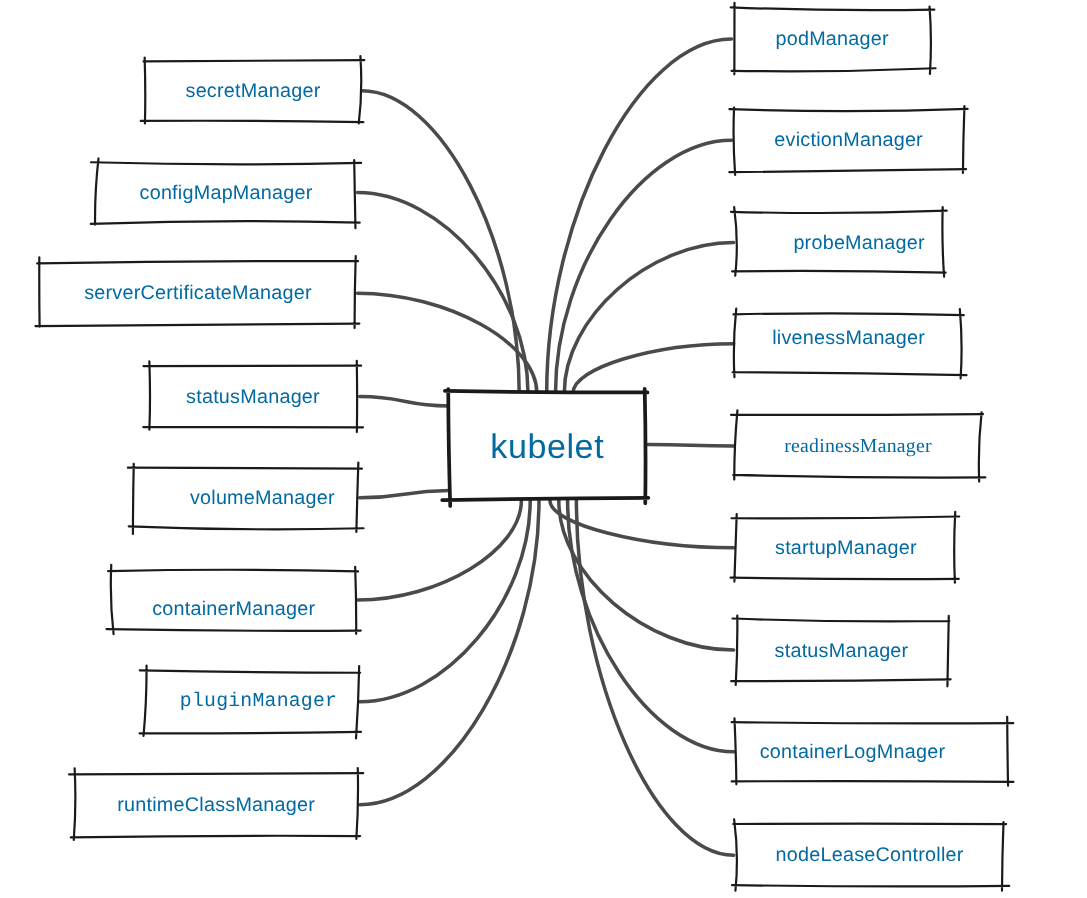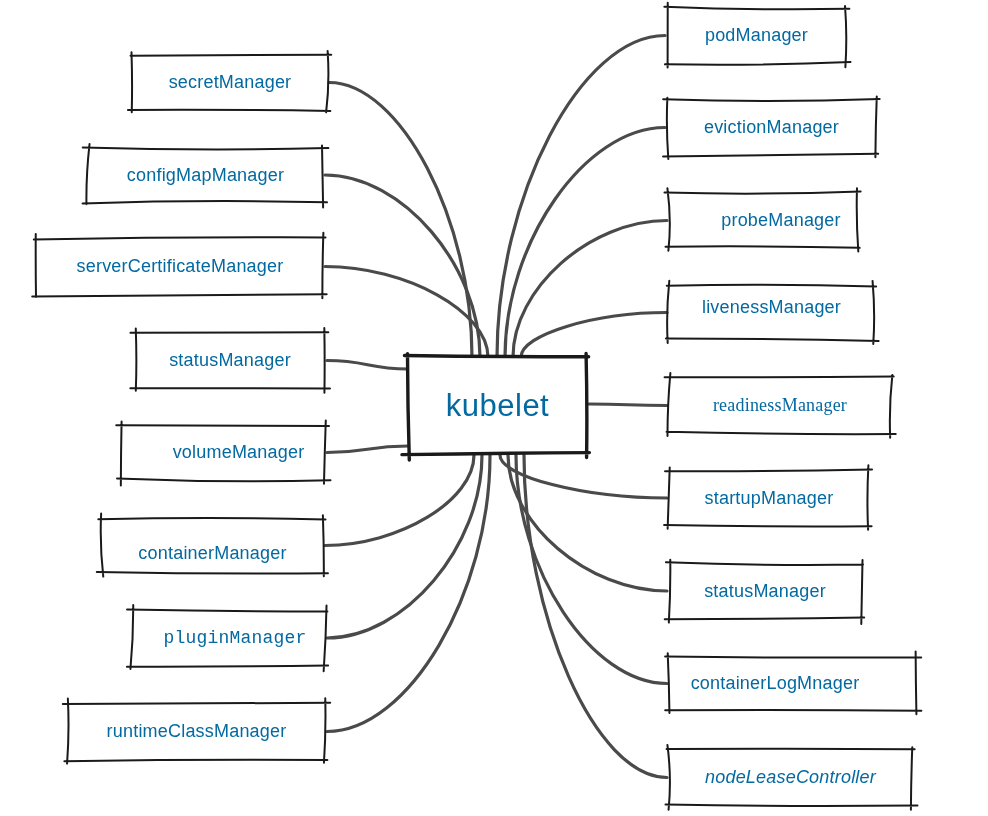--- a/index.html
+++ b/index.html
@@ -127,20 +127,20 @@
       </div>
       <div class="node-label" style="left: 669px; top: 470px; width: 200px; height: 56px;">
         <span>startupManager</span>
       </div>
       <div class="node-label" style="left: 669px; top: 563px; width: 192px; height: 56px;">
         <span>statusManager</span>
       </div>
       <div class="node-label" style="left: 669px; top: 656px; width: 212px; height: 55px;">
         <span>containerLogMnager</span>
       </div>
-      <div class="node-label" style="left: 669px; top: 750px; width: 243px; height: 55px; font-style: italic;">
+      <div class="node-label" style="left: 669px; top: 750px; width: 243px; height: 55px;">
         <span>nodeLeaseController</span>
       </div>
       <div class="node-label center-label" style="left: 409px; top: 357px; width: 177px; height: 97px;">
         <span>kubelet</span>
       </div>
     </div>
 </div>
 
 </body></html>

